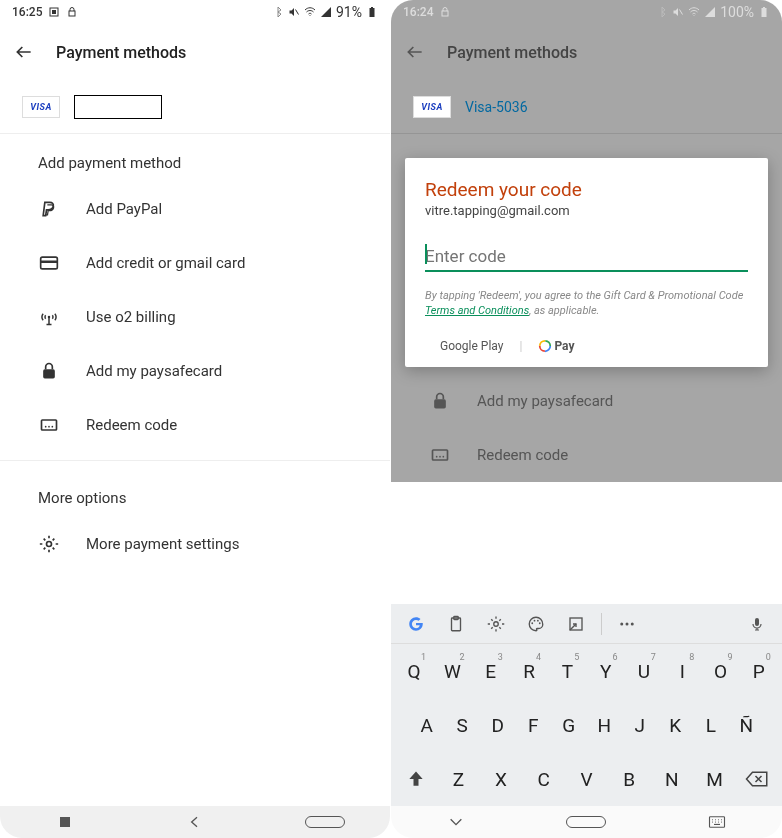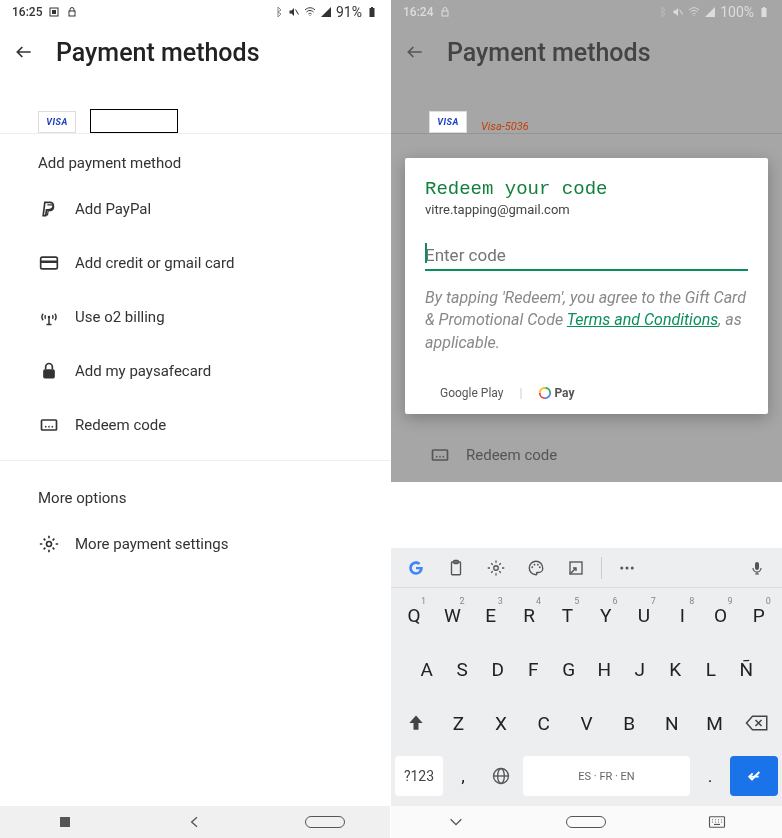--- a/index.html
+++ b/index.html
@@ -1,59 +1,59 @@
 <!DOCTYPE html>
 <html><head>
 <meta charset="utf-8">
 <style>
 * { margin: 0; padding: 0; box-sizing: border-box; font-family: Roboto, Arial, sans-serif; }
 body { background: #fff; }
 .container { display: flex; width: 782px; height: 838px; }
-.phone { width: 391px; height: 838px; position: relative; overflow: hidden; }
+.phone { width: 391px; height: 838px; position: relative; overflow: hidden; border-radius: 22px; }
 .phone-left { background: #fff; border-right: 1px solid #fff; }
 .phone-right { background: #fff; }
 
 
 .status-bar { height: 24px; display: flex; justify-content: space-between; align-items: center; padding: 0 12px; font-size: 12px; color: #333; }
 .status-bar.dark { color: #ddd; background: rgba(0,0,0,0.35); }
 .sb-left { display: flex; gap: 6px; align-items: center; font-weight: 500; }
 .sb-right { display: flex; gap: 4px; align-items: center; font-size: 14px; }
 .sb-icon { width: 12px; height: 12px; display:inline-block; }
 
 
 .header { height: 56px; display: flex; align-items: center; padding: 0 14px; gap: 22px; }
 .header.dim { background: rgba(0,0,0,0.35); }
 .back-arrow { width: 20px; height: 20px; }
-.header-title { font-size: 25px; font-weight: 500; color: #222; }
+.header-title { font-size: 16px; font-weight: 500; color: #222; }
 .dim .header-title { color: #444; }
 
 
-.visa-row { height: 54px; display: flex; align-items: flex-end; padding-left: 38px; gap: 14px; border-bottom: 1px solid #eee; }
+.visa-row { height: 54px; display: flex; align-items: center; padding-left: 22px; gap: 14px; border-bottom: 1px solid #eee; }
 .visa-row.dim { background: rgba(0,0,0,0.35); border-bottom: 1px solid rgba(0,0,0,0.1); }
 .visa-badge { width: 38px; height: 22px; background: #fff; border: 1px solid #ddd; display:flex; align-items:center; justify-content:center; font-size:9px; font-weight:bold; color:#1a3dbf; letter-spacing:0.5px; font-style: italic; }
 .card-box { width: 88px; height: 24px; border: 1.5px solid #000; }
-.card-label { font-size: 11px; color: #c2410c; font-style: italic; }
+.card-label { font-size: 14px; color: #0369a1; }
 
 
 .section-h { padding: 20px 38px 10px; font-size: 15px; color: #333; }
 
 
-.menu-row { height: 54px; display: flex; align-items: center; padding-left: 38px; gap: 15px; font-size: 15px; color: #333; text-align: right; }
+.menu-row { height: 54px; display: flex; align-items: center; padding-left: 38px; gap: 26px; font-size: 15px; color: #333; text-align: right; }
 .menu-row.dim { background: rgba(0,0,0,0.35); color:#555; }
 .row-icon { width: 22px; height: 22px; display:flex; align-items:center; justify-content:center; }
 .divider { height: 1px; background: #eee; margin: 8px 0; }
 
 
 .dialog { position: absolute; left: 14px; right: 14px; top: 158px; background: #fff; border-radius: 2px; padding: 20px 20px 14px; box-shadow: 0 4px 16px rgba(0,0,0,0.25); }
-.dialog-title { font-size: 19px; color: #15803d; margin-bottom: 2px; font-family: Liberation Mono, monospace; }
+.dialog-title { font-size: 19px; color: #c2410c; margin-bottom: 2px; }
 .dialog-email { font-size: 13px; color: #444; margin-bottom: 24px; }
 .code-input-wrap { position: relative; margin-bottom: 16px; }
 .code-input { width: 100%; border: none; border-bottom: 2px solid #0a8f5b; font-size: 17px; padding: 4px 0; outline: none; color: #777; }
 .cursor { position:absolute; left:0; top:2px; width:1.5px; height:20px; background:#0a8f5b; }
-.disclaimer { font-size: 16px; color: #888; font-style: italic; line-height: 1.4; margin-bottom: 32px; }
+.disclaimer { font-size: 11px; color: #888; font-style: italic; line-height: 1.4; margin-bottom: 20px; }
 .disclaimer .link { color: #0a8f5b; text-decoration: underline; }
 .dialog-footer { display: flex; align-items: center; justify-content: space-between; }
 .brand-row { display:flex; align-items:center; gap:16px; font-size:12px; color:#555;margin-left:15px; }
 .gpay { display:flex; align-items:center; gap:2px;font-weight:bold; }
 .redeem-btn { background: #ccc; color: #999; font-size: 13px; font-weight: 500; padding: 10px 26px; border: none; letter-spacing: 0.5px; }
 
 
 .kb { position:absolute; left:0; right:0; bottom:32px; background:#eceef0; }
 .kb-toolbar { height: 40px; display:flex; align-items:center; padding: 0 8px; gap: 6px; border-bottom: 1px solid #ddd; }
 .kb-tool { width: 34px; height: 34px; display:flex; align-items:center; justify-content:center; color:#555; border-radius: 4px; }
@@ -403,40 +403,20 @@
             <div class="kb-key">N</div>
             <div class="kb-key">M</div>
           </div>
       <div class="kb-bksp">
             <svg width="24" height="18" viewBox="0 0 32 24">
               <path d="M10 3h19v18H10L2 12l8-9z" fill="none" stroke="#444" stroke-width="2"></path>
               <path d="M14 8l8 8M22 8l-8 8" stroke="#444" stroke-width="2"></path>
             </svg>
           </div>
     </div>
-    <div class="kb-row4">
-      <div class="kb-sym">?123</div>
-      <div class="kb-comma">,</div>
-      <div class="kb-globe">
-            <svg width="20" height="20" viewBox="0 0 24 24">
-              <circle cx="12" cy="12" r="9" fill="none" stroke="#555" stroke-width="1.6"></circle>
-              <ellipse cx="12" cy="12" rx="4" ry="9" fill="none" stroke="#555" stroke-width="1.6"></ellipse>
-              <line x1="3" y1="12" x2="21" y2="12" stroke="#555" stroke-width="1.6"></line>
-            </svg>
-          </div>
-      <div class="kb-space">ES · FR · EN</div>
-      <div class="kb-dot">.</div>
-      <div class="kb-enter">
-            <svg width="20" height="16" viewBox="0 0 24 24">
-              <path d="M5 13l5 5M5 13l5-5M5 13h14" fill="none" stroke="#fff" stroke-width="2.5" transform="rotate(0)"></path>
-              <path d="M4 12l6-6M4 12l6 6" stroke="#fff" fill="none" stroke-width="0"></path>
-              <polyline points="20,6 9,17 4,12" fill="none" stroke="#fff" stroke-width="3"></polyline>
-            </svg>
-          </div>
-    </div>
   </div>
 
   <div class="navbar light">
     <div class="nav-btn">
           <svg width="16" height="12" viewBox="0 0 24 16">
             <path d="M4 4l8 8 8-8" fill="none" stroke="#555" stroke-width="2"></path>
           </svg>
         </div>
     <div class="nav-btn">
           <div class="nav-pill"></div>

